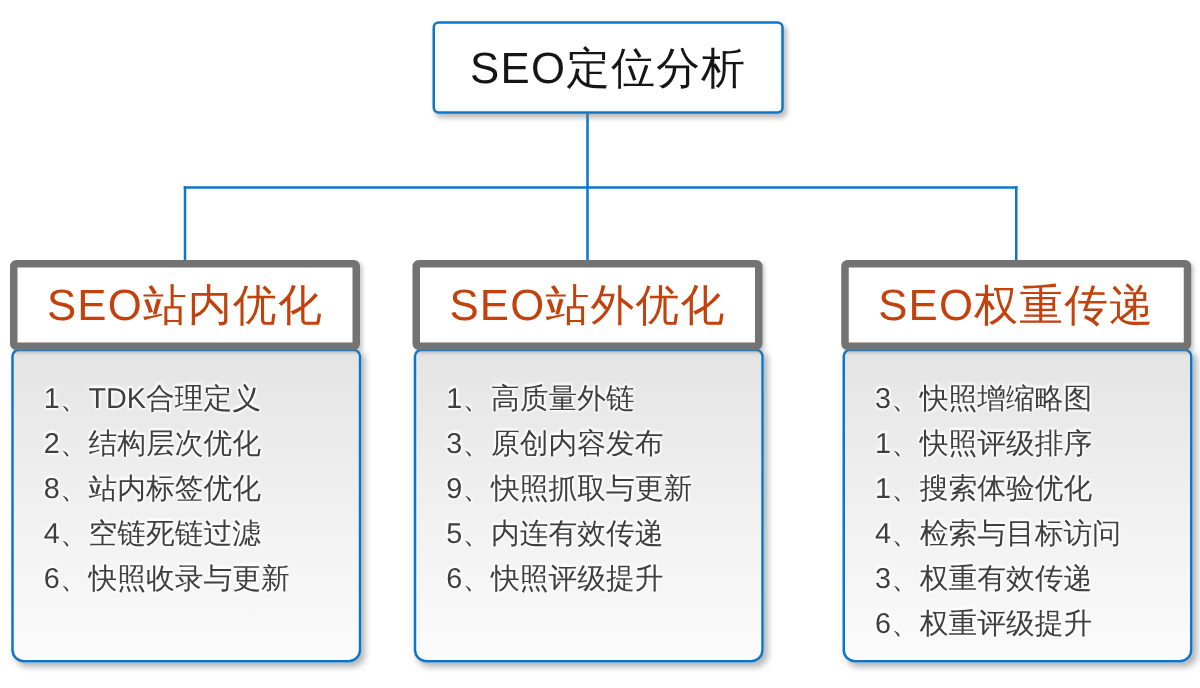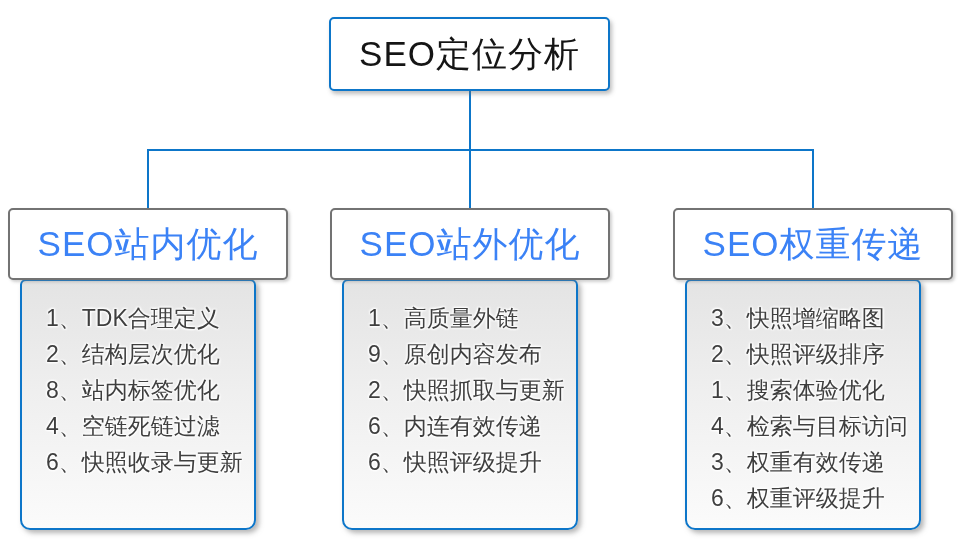--- a/index.html
+++ b/index.html
@@ -28,56 +28,56 @@
     box-shadow: 2px 3px 4px rgba(110,110,110,0.45);
     display: flex;
     align-items: center;
     justify-content: center;
     font-size: 35px;
     color: #151515;
     letter-spacing: 1px;
     white-space: nowrap;
   }
   .root-box {
-    left: 329px;
+    left: 346px;
     top: 17px;
     width: 281px;
     height: 74px;
   }
   .col {
     position: absolute;
     top: 208px;
     width: 280px;
     height: 322px;
   }
   .col-header {
     position: absolute;
     top: 0;
     left: 0;
     width: 280px;
     height: 72px;
     box-sizing: border-box;
     background: #ffffff;
-    border: 2px solid #737373;
+    border: 6px solid #737373;
     border-radius: 5px;
     box-shadow: 2px 2px 3px rgba(120,120,120,0.35);
     display: flex;
     align-items: center;
     justify-content: center;
     font-size: 35px;
-    color: #3b82f6;
+    color: #c2410c;
     letter-spacing: 1px;
     white-space: nowrap;
     z-index: 2;
   }
   .col-body {
     position: absolute;
     top: 71px;
-    left: 12px;
-    width: 236px;
+    left: 1px;
+    width: 280px;
     height: 251px;
     box-sizing: border-box;
     background: linear-gradient(180deg, #e4e4e4 0%, #efefef 45%, #fbfbfb 100%);
     border: 2px solid #0d76c9;
     border-radius: 6px 6px 10px 10px;
     box-shadow: 3px 3px 5px rgba(110,110,110,0.5);
     padding: 19px 0 0 24px;
     z-index: 1;
   }
   .item {
@@ -125,34 +125,34 @@
       <div class="item">6、快照收录与更新</div>
     </div>
   </div>
 
   <div class="col col-mid">
     <div class="col-header">
       <span>SEO站外优化</span>
     </div>
     <div class="col-body">
       <div class="item">1、高质量外链</div>
-      <div class="item">9、原创内容发布</div>
-      <div class="item">2、快照抓取与更新</div>
-      <div class="item">6、内连有效传递</div>
+      <div class="item">3、原创内容发布</div>
+      <div class="item">9、快照抓取与更新</div>
+      <div class="item">5、内连有效传递</div>
       <div class="item">6、快照评级提升</div>
     </div>
   </div>
 
   <div class="col col-right">
     <div class="col-header">
       <span>SEO权重传递</span>
     </div>
     <div class="col-body">
       <div class="item">3、快照增缩略图</div>
-      <div class="item">2、快照评级排序</div>
+      <div class="item">1、快照评级排序</div>
       <div class="item">1、搜索体验优化</div>
       <div class="item">4、检索与目标访问</div>
       <div class="item">3、权重有效传递</div>
       <div class="item">6、权重评级提升</div>
     </div>
   </div>
 
 </div>
 
 </body></html>

